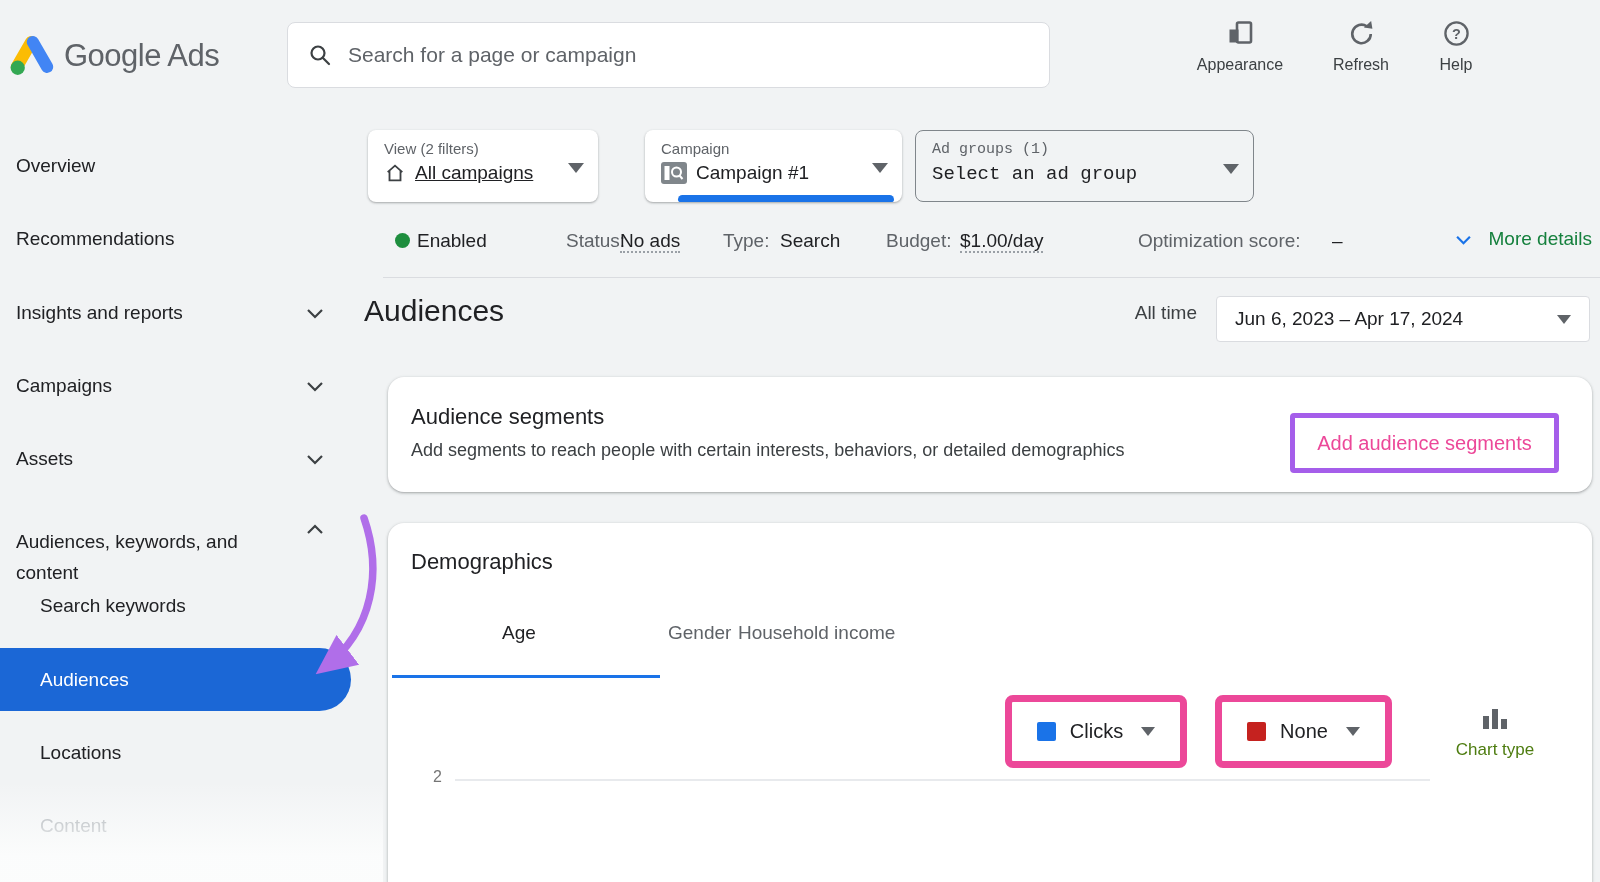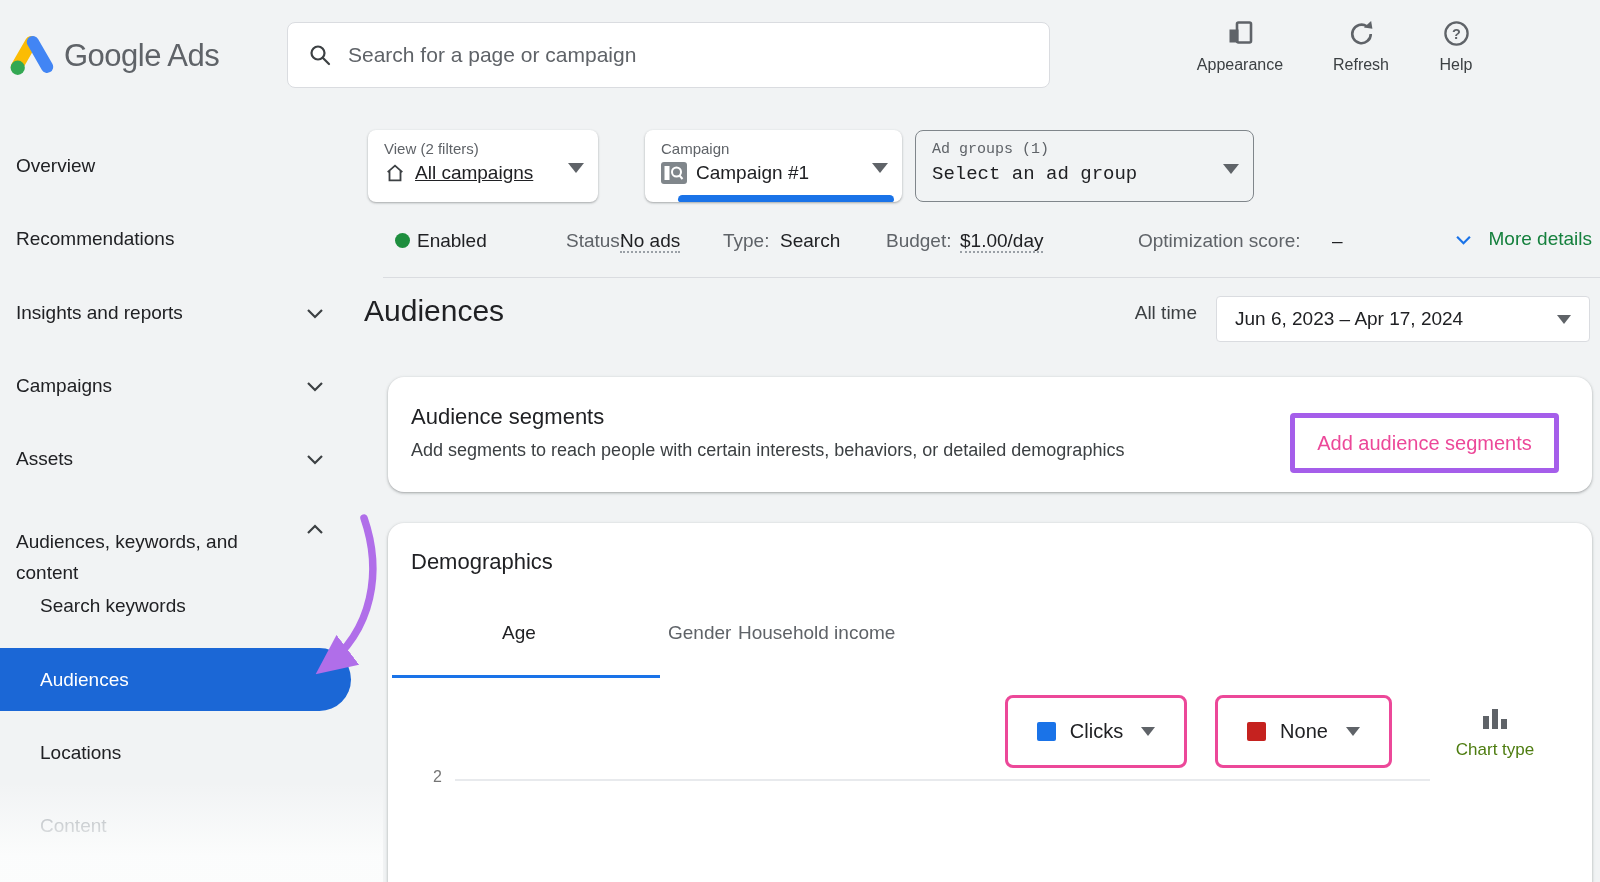--- a/index.html
+++ b/index.html
@@ -85,21 +85,21 @@
   .seg-cta-box { position:absolute; right:33px; top:36px; width:269px; height:60px;
     border:5px solid #a55eea; border-radius:4px; display:flex; align-items:center; justify-content:center; }
   .seg-cta { font-size:20px; font-weight:500; color:#ec4899; cursor:pointer; }
 
   .demo-title { position:absolute; left:23px; top:26px; font-size:22px; font-weight:500; color:#202124; }
   .tab { position:absolute; top:99px; font-size:19px; color:#5f6368; cursor:pointer; }
   .tab-active { color:#202124; font-weight:500; }
   .tab-age { left:114px; } .tab-gender { left:280px; } .tab-hhi { left:350px; }
   .tab-underline { position:absolute; left:4px; top:152px; width:268px; height:3px; background:#1a73e8; }
 
-  .metric-box { position:absolute; top:172px; height:73px; background:#fff; border:3px solid #ec4899; border-radius:8px;
+  .metric-box { position:absolute; top:172px; height:73px; background:#fff; border:7px solid #ec4899; border-radius:8px;
     display:flex; align-items:center; justify-content:center; gap:14px; font-size:20px; color:#202124; cursor:pointer; }
   .mb-clicks { left:617px; width:182px; } .mb-none { left:827px; width:177px; }
   .swatch { width:19px; height:19px; border-radius:2px; }
   .swatch-blue { background:#1a73e8; } .swatch-red { background:#c5221f; }
   .mb-caret { width:0; height:0; border-left:7px solid transparent; border-right:7px solid transparent; border-top:9px solid #5f6368; margin-left:4px; }
   .chart-type { position:absolute; left:1057px; top:182px; width:100px; display:flex; flex-direction:column; align-items:center; gap:8px; cursor:pointer; }
   .chart-type .lbl { font-size:17px; color:#4d7c0f; }
   .gridline { position:absolute; left:67px; top:256px; width:975px; height:2px; background:#e8eaed; }
   .y-tick { position:absolute; left:36px; top:245px; width:18px; text-align:right; font-size:16px; color:#757575; }
 

